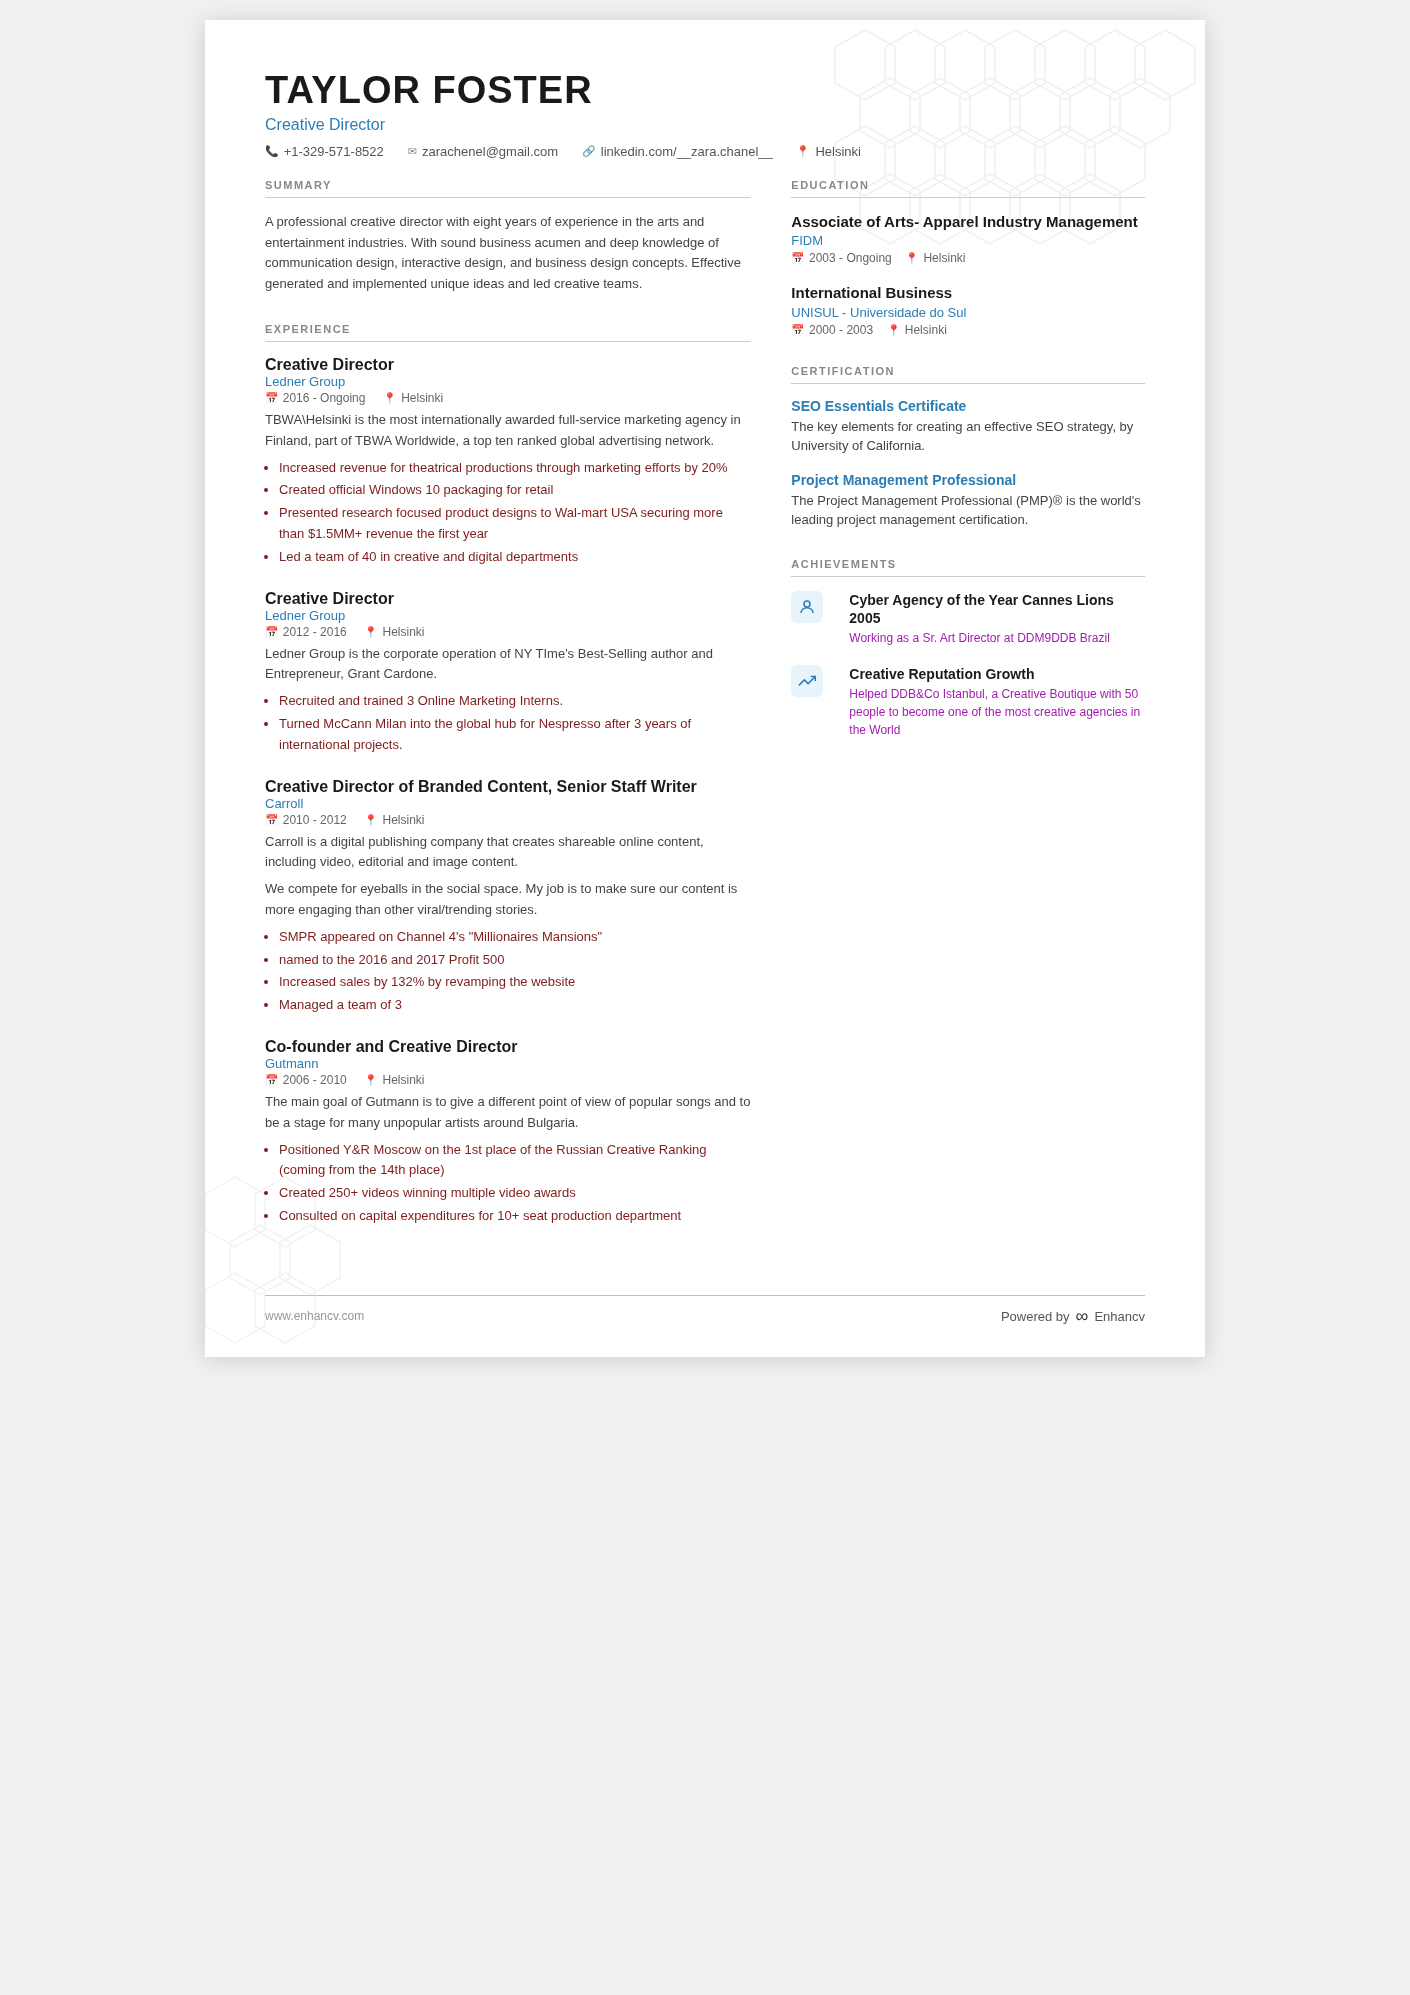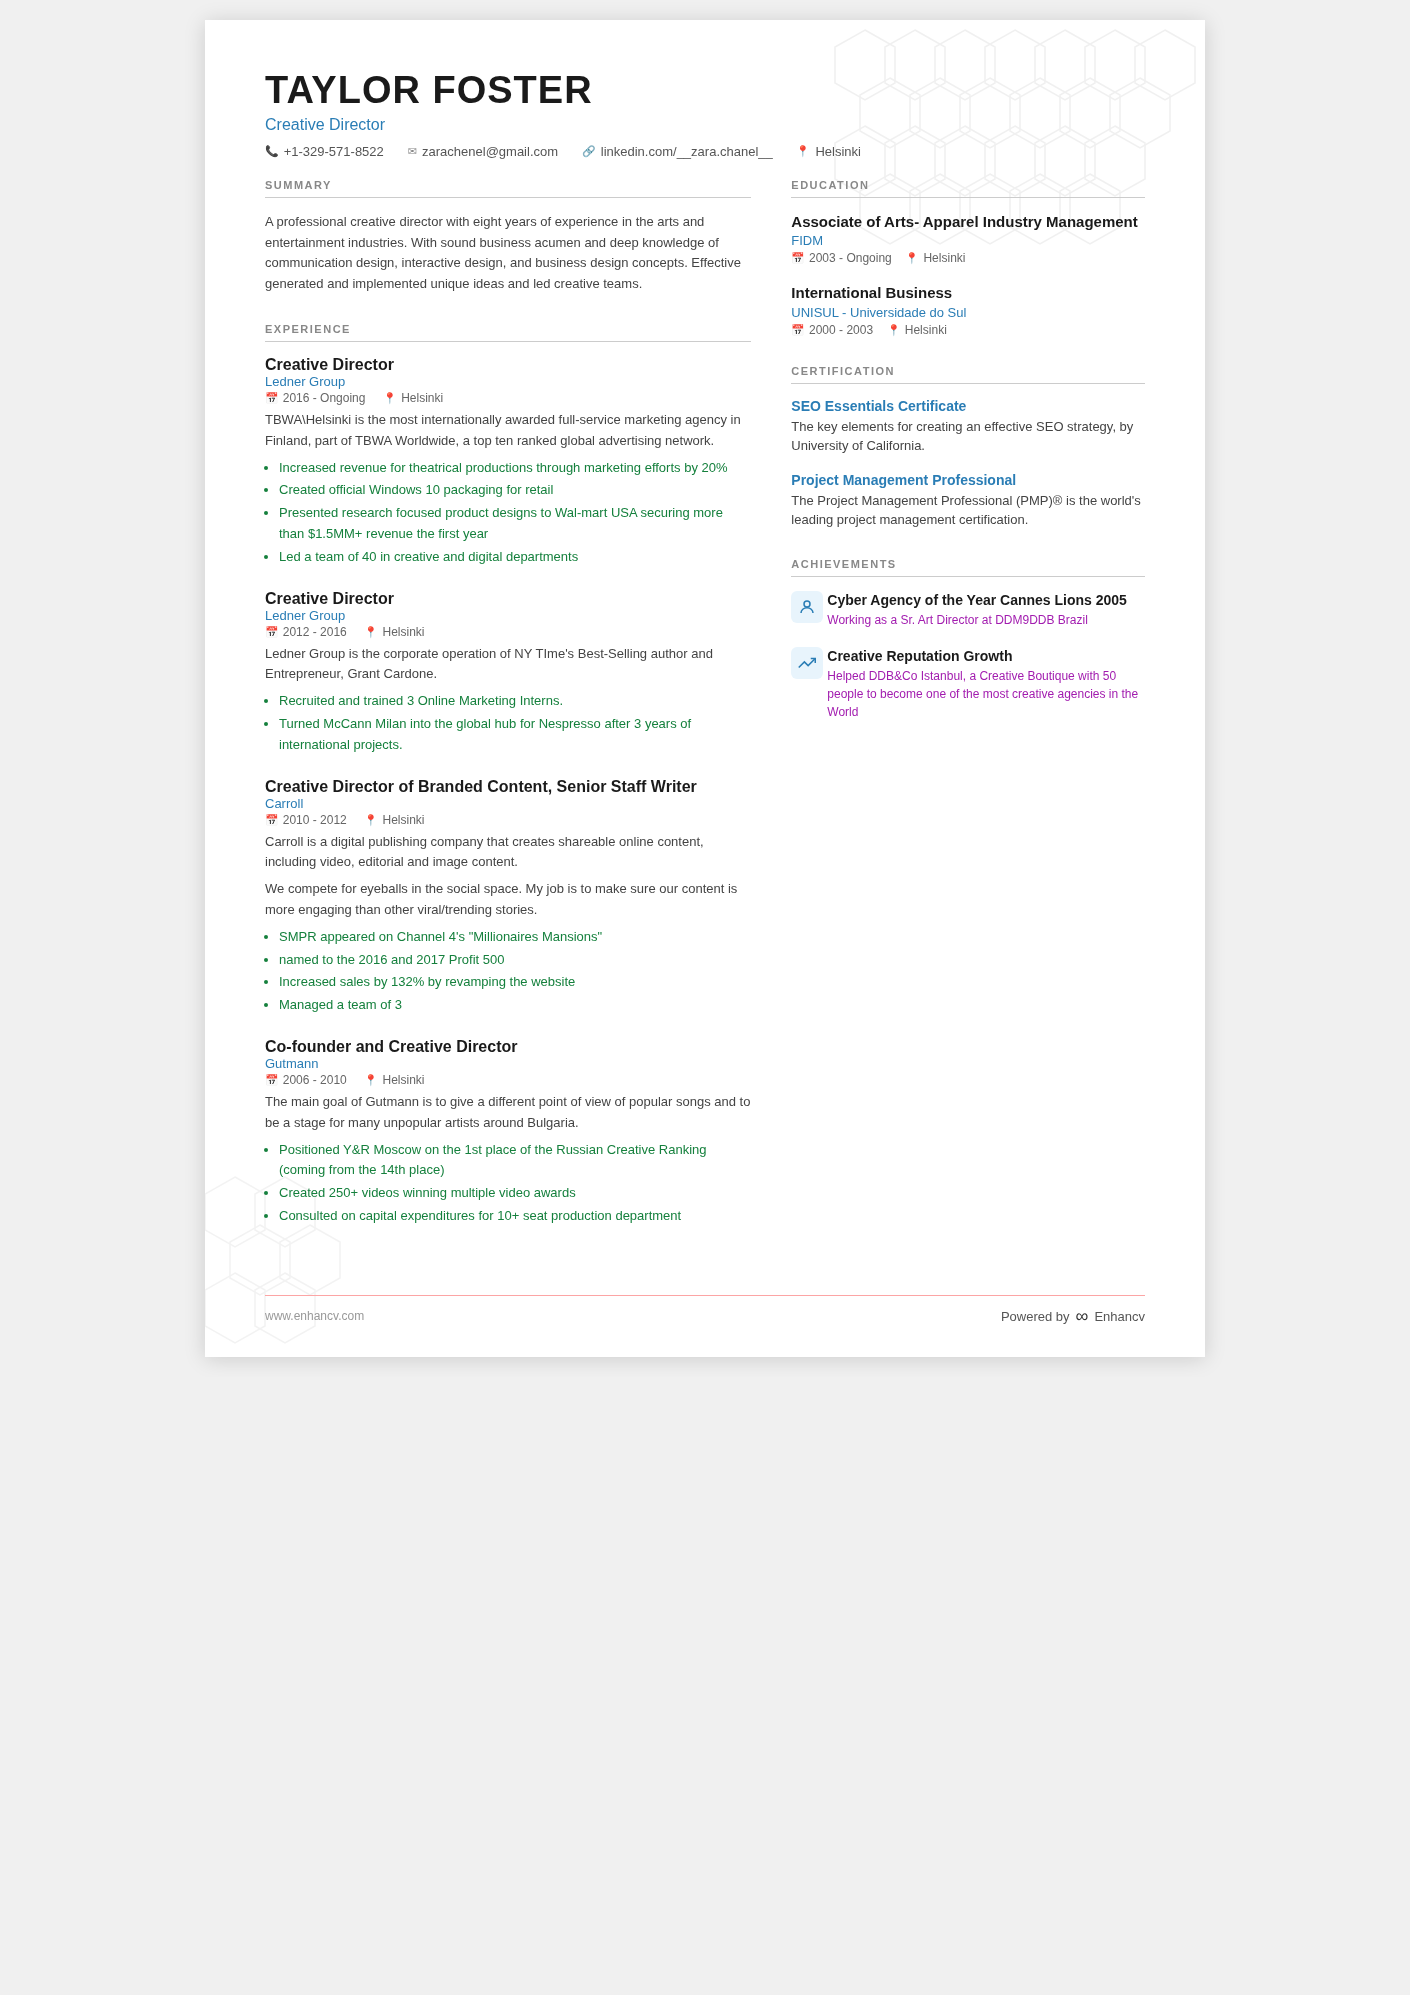--- a/index.html
+++ b/index.html
@@ -132,21 +132,21 @@
       color: #444;
       line-height: 1.6;
       margin-top: 5px;
     }
     .exp-bullets {
       margin-top: 6px;
       padding-left: 14px;
     }
     .exp-bullets li {
       font-size: 13px;
-      color: #15803d;
+      color: #7f1d1d;
       line-height: 1.6;
       margin-bottom: 2px;
       list-style: disc;
     }
 
     
     .edu-entry { margin-bottom: 18px; }
     .edu-degree {
       font-size: 15px;
       font-weight: 700;
@@ -178,21 +178,21 @@
     .cert-desc {
       font-size: 13px;
       color: #444;
       line-height: 1.5;
       margin-top: 3px;
     }
 
     
     .achievement-entry {
       display: flex;
-      gap: 4px;
+      gap: 26px;
       margin-bottom: 18px;
       align-items: flex-start;
     }
     .achievement-icon {
       width: 32px;
       height: 32px;
       background: #e8f4fc;
       border-radius: 6px;
       display: flex;
       align-items: center;

